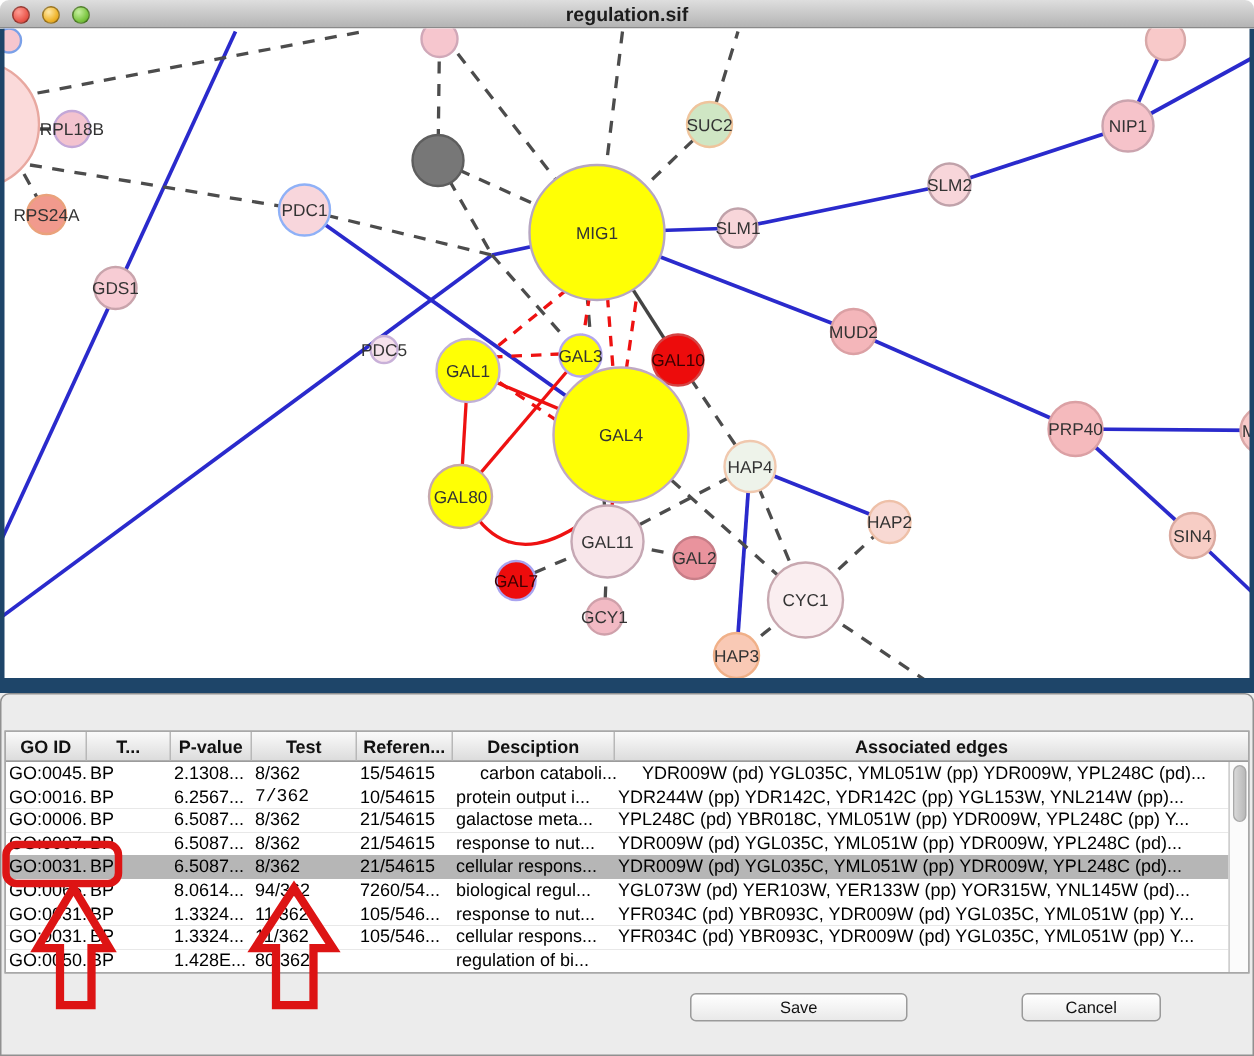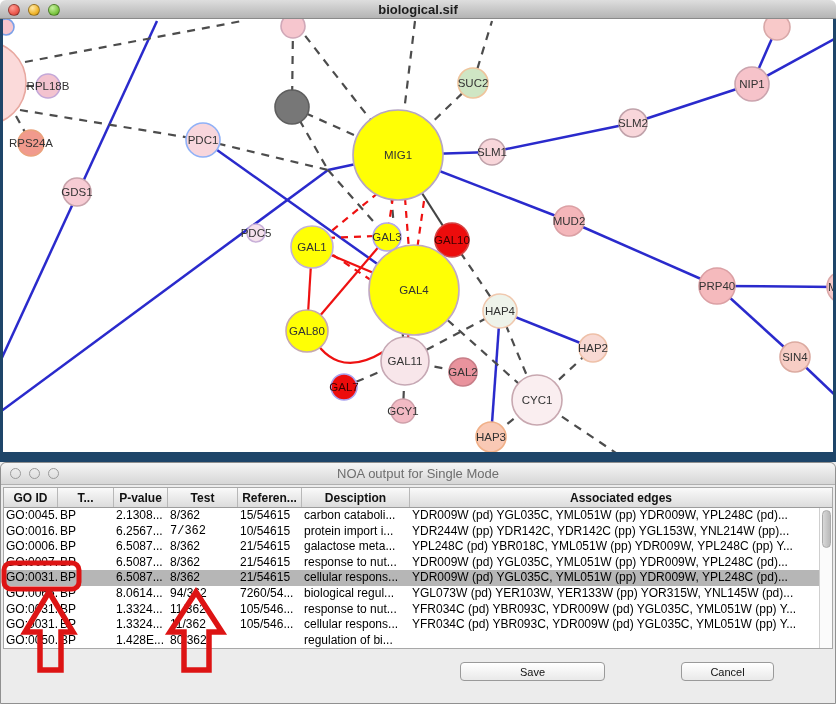--- a/index.html
+++ b/index.html
@@ -61,21 +61,21 @@
 
 <div id="stage">
 
   <div class="net-window">
     <div class="titlebar">
       <div class="lights">
         <span class="light red"></span>
         <span class="light yellow"></span>
         <span class="light green"></span>
       </div>
-      <span class="title">biological.sif</span>
+      <span class="title">regulation.sif</span>
     </div>
     <svg id="net-svg" class="net-canvas" viewBox="0 0 836 443" xmlns="http://www.w3.org/2000/svg">
         <line x1="157" y1="2" x2="0" y2="343" stroke="#2a2acc" stroke-width="2.5"></line>
         <line x1="398" y1="136" x2="492" y2="133" stroke="#2a2acc" stroke-width="2.5"></line>
         <line x1="492" y1="133" x2="633" y2="104" stroke="#2a2acc" stroke-width="2.5"></line>
         <line x1="633" y1="104" x2="752" y2="65" stroke="#2a2acc" stroke-width="2.5"></line>
         <line x1="752" y1="65" x2="777" y2="8" stroke="#2a2acc" stroke-width="2.5"></line>
         <line x1="752" y1="65" x2="836" y2="19" stroke="#2a2acc" stroke-width="2.5"></line>
         <line x1="398" y1="136" x2="569" y2="202" stroke="#2a2acc" stroke-width="2.5"></line>
         <line x1="569" y1="202" x2="717" y2="267" stroke="#2a2acc" stroke-width="2.5"></line>
@@ -182,56 +182,48 @@
         <text x="593" y="333" text-anchor="middle" font-size="11.5" fill="#333333">HAP2</text>
         <text x="537" y="385" text-anchor="middle" font-size="11.5" fill="#333333">CYC1</text>
         <text x="491" y="422" text-anchor="middle" font-size="11.5" fill="#333333">HAP3</text>
         <rect x="0" y="0" width="3" height="443" fill="#1e4569"></rect>
         <rect x="833" y="0" width="3" height="443" fill="#1e4569"></rect>
         <rect x="0" y="433" width="836" height="10" fill="#1e4569"></rect>
       </svg>
   </div>
 
   <div class="noa-window">
-    <div class="noa-titlebar">
-      <div class="hlights">
-        <span class="hlight"></span>
-        <span class="hlight"></span>
-        <span class="hlight"></span>
-      </div>
-      <span class="title">NOA output for Single Mode</span>
-    </div>
 
     <div class="noa-table">
       <div class="thead" id="noa-thead">
           <div class="th" style="width: 54px;">GO ID</div>
           <div class="th" style="width: 56px;">T...</div>
           <div class="th" style="width: 54px;">P-value</div>
           <div class="th" style="width: 70px;">Test</div>
           <div class="th" style="width: 64px;">Referen...</div>
           <div class="th" style="width: 108px;">Desciption</div>
           <div class="th" style="flex: 1 1 auto;">Associated edges</div>
         </div>
       <div class="tbody" id="noa-tbody">
           <div class="tr">
             <div class="td" style="width: 54px;">GO:0045...</div>
             <div class="td" style="width: 56px;">BP</div>
             <div class="td" style="width: 54px;">2.1308...</div>
             <div class="td" style="width: 70px;">8/362</div>
             <div class="td" style="width: 64px;">15/54615</div>
-            <div class="td" style="width: 108px;">carbon cataboli...</div>
+            <div class="td" style="width: 108px; margin-left: 16px;">carbon cataboli...</div>
             <div class="td" style="flex: 1 1 auto;">YDR009W (pd) YGL035C, YML051W (pp) YDR009W, YPL248C (pd)...</div>
           </div>
           <div class="tr">
             <div class="td" style="width: 54px;">GO:0016...</div>
             <div class="td" style="width: 56px;">BP</div>
             <div class="td" style="width: 54px;">6.2567...</div>
             <div class="td" style="width: 70px; font-family: Liberation Mono, monospace;">7/362</div>
             <div class="td" style="width: 64px;">10/54615</div>
-            <div class="td" style="width: 108px;">protein import i...</div>
+            <div class="td" style="width: 108px;">protein output i...</div>
             <div class="td" style="flex: 1 1 auto;">YDR244W (pp) YDR142C, YDR142C (pp) YGL153W, YNL214W (pp)...</div>
           </div>
           <div class="tr">
             <div class="td" style="width: 54px;">GO:0006...</div>
             <div class="td" style="width: 56px;">BP</div>
             <div class="td" style="width: 54px;">6.5087...</div>
             <div class="td" style="width: 70px;">8/362</div>
             <div class="td" style="width: 64px;">21/54615</div>
             <div class="td" style="width: 108px;">galactose meta...</div>
             <div class="td" style="flex: 1 1 auto;">YPL248C (pd) YBR018C, YML051W (pp) YDR009W, YPL248C (pp) Y...</div>

